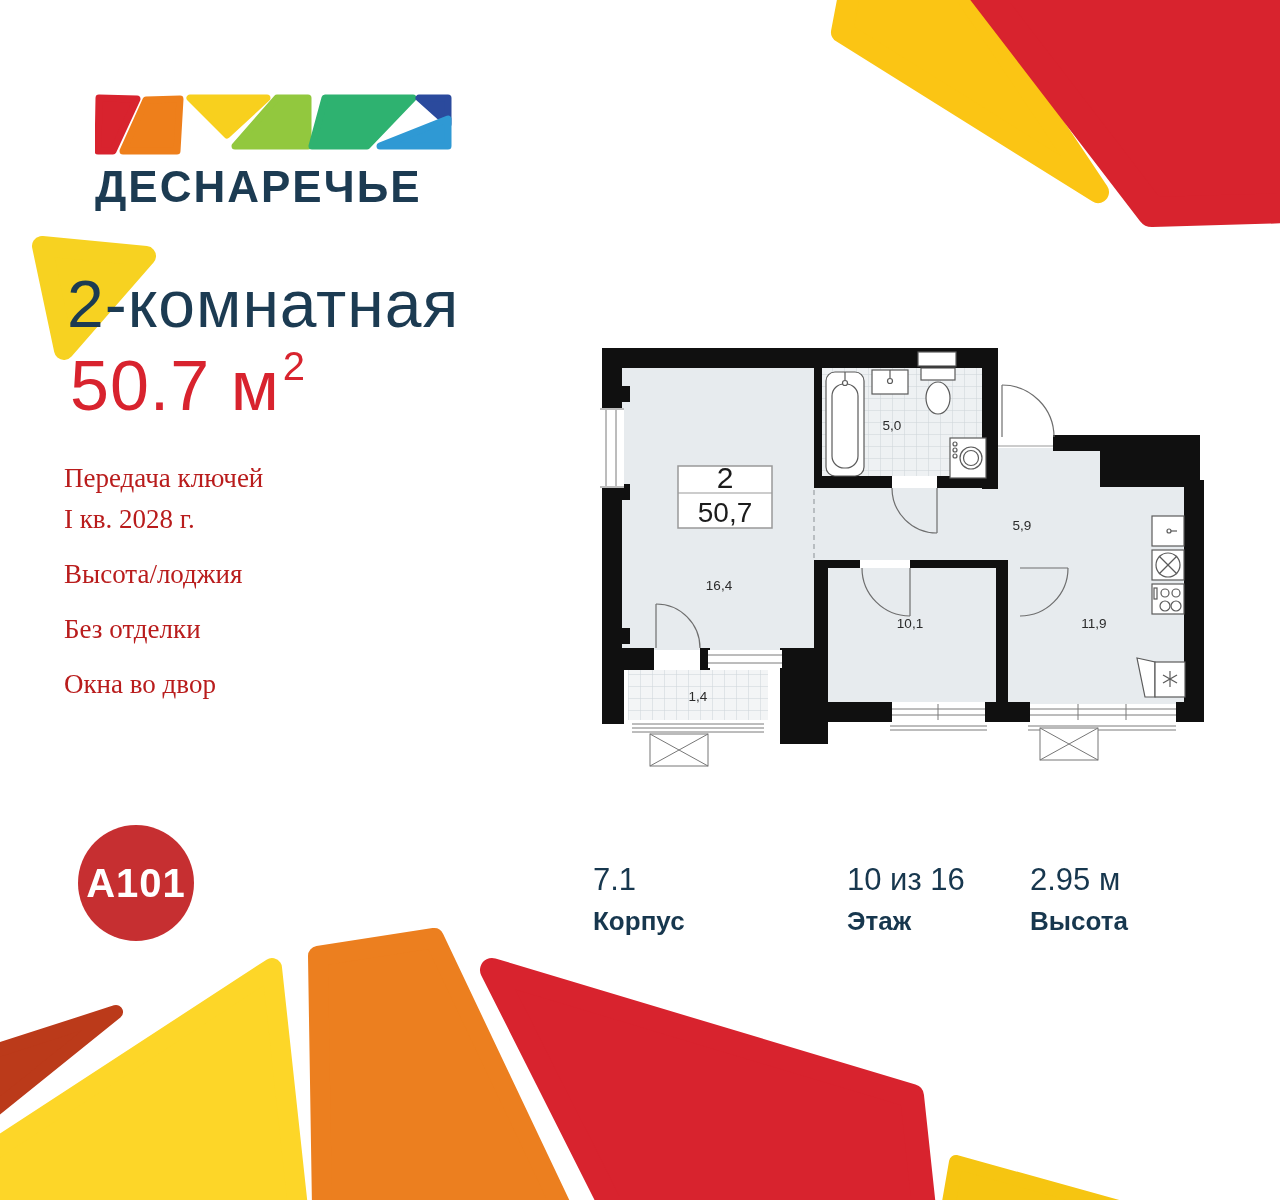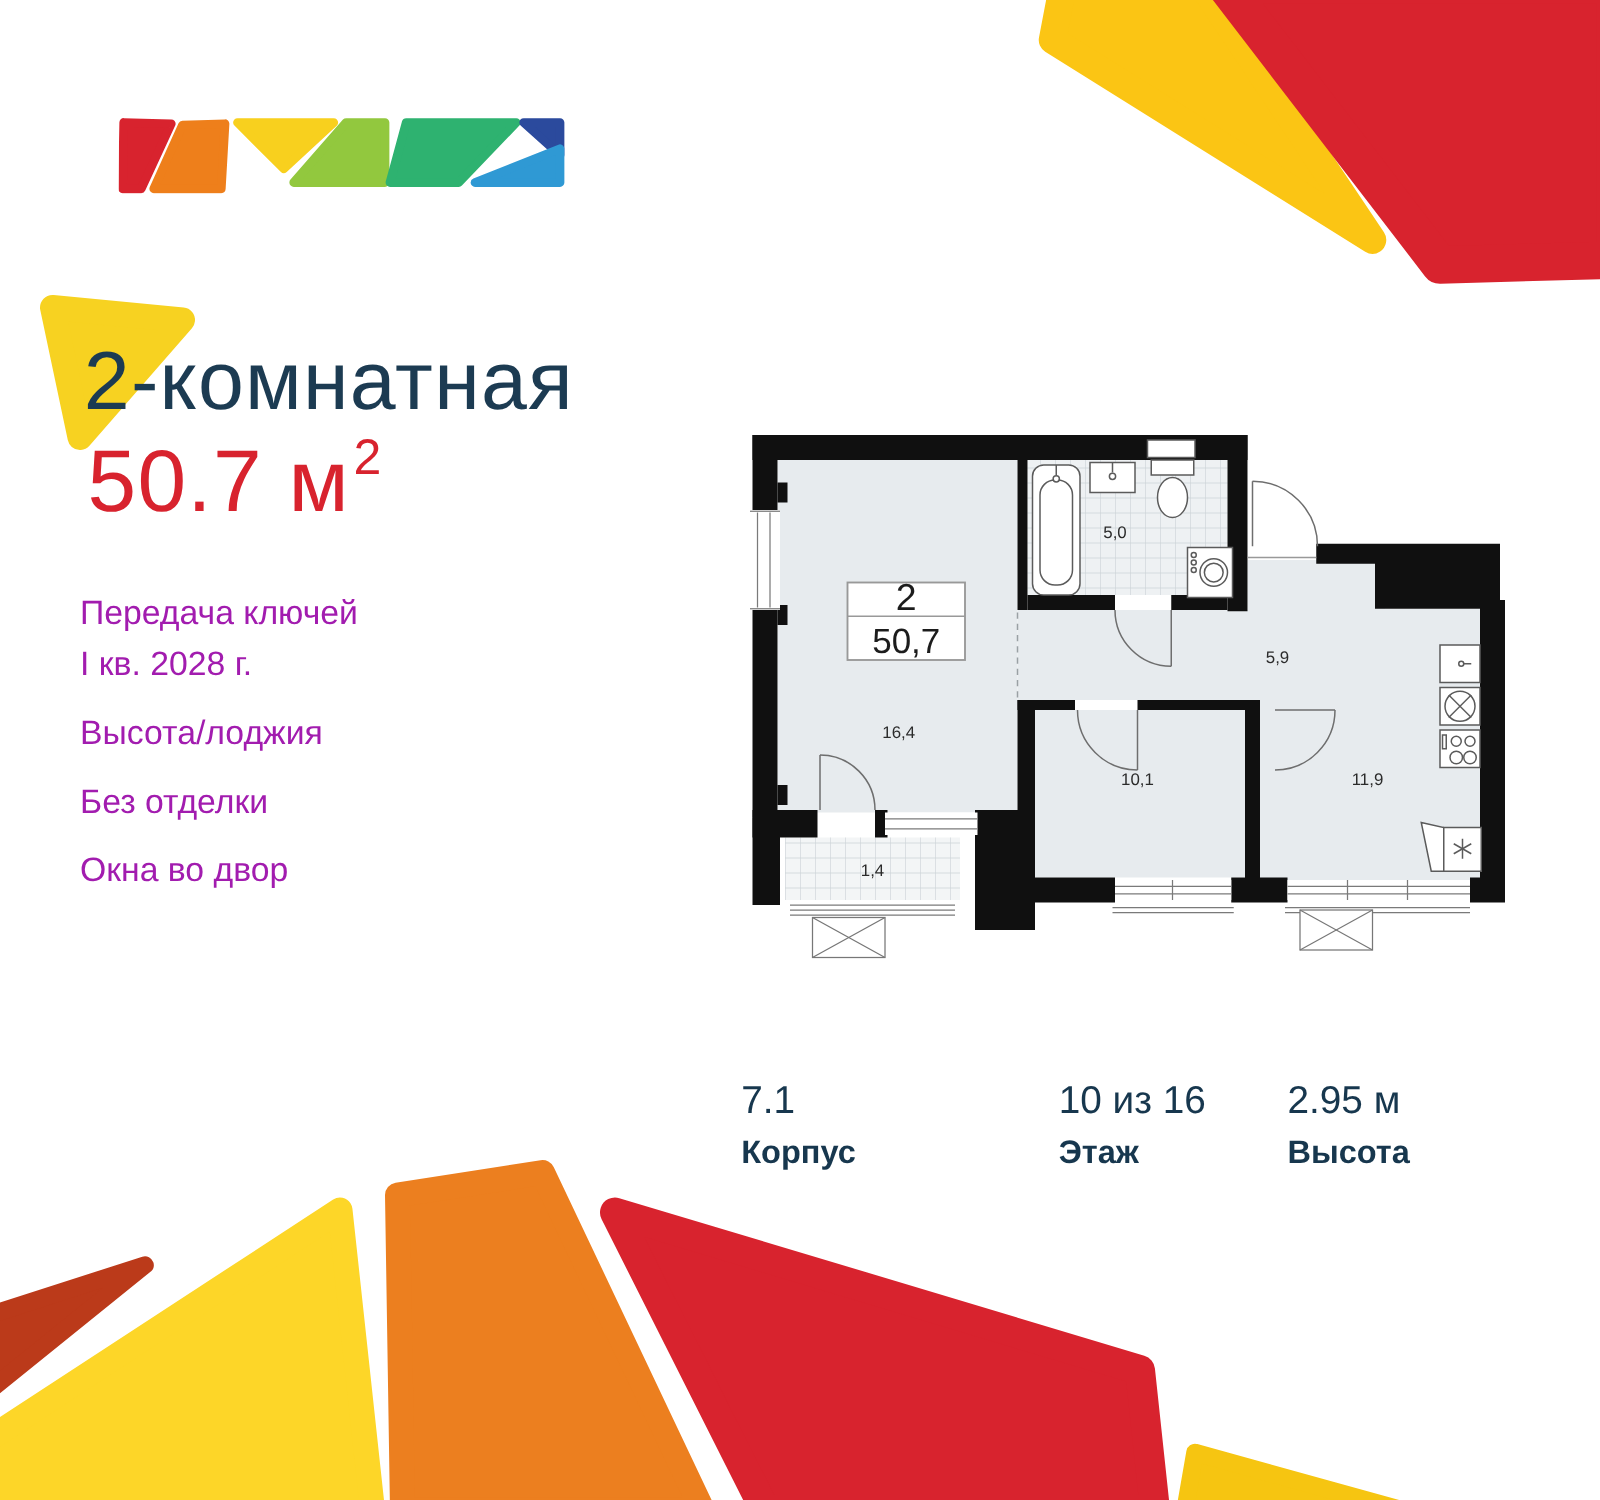--- a/index.html
+++ b/index.html
@@ -18,21 +18,21 @@
   .headline{
     position:absolute;left:67px;top:266px;z-index:2;
     font-size:66px;font-weight:400;color:#1c3b52;letter-spacing:1px;
   }
   .area-line{
     position:absolute;left:70px;top:344px;z-index:2;
     font-size:70px;font-weight:normal;color:#d8232e;letter-spacing:1px;
   }
   .area-line sup{font-size:40px;vertical-align:30px;margin-left:3px;}
   
-  .features{position:absolute;left:64px;top:470px;z-index:2;color:#a21caf;}
+  .features{position:absolute;left:64px;top:458px;z-index:2;color:#b91c1c;font-family:Liberation Serif, serif;}
   .feature{
     font-size:27px;line-height:41px;margin-bottom:14px;white-space:pre-line;
   }
   
   .a101{
     position:absolute;left:78px;top:825px;width:116px;height:116px;z-index:2;
     border-radius:50%;background:#c62f31;color:#ffffff;
     display:flex;align-items:center;justify-content:center;
     font-size:40px;font-weight:bold;letter-spacing:1px;
   }
@@ -69,33 +69,37 @@
 <div class="brand">
   <svg width="357" height="61" viewBox="0 0 357 61">
     <polygon points="4,4 42,5 18,57 3,57" fill="#d8232e" stroke="#d8232e" stroke-width="7" stroke-linejoin="round"></polygon>
     <polygon points="51,6 85,5 82,57 28,57" fill="#ee7f1b" stroke="#ee7f1b" stroke-width="7" stroke-linejoin="round"></polygon>
     <polygon points="95,4 172,4 132,41" fill="#f8d01e" stroke="#f8d01e" stroke-width="7" stroke-linejoin="round"></polygon>
     <polygon points="182,4 213,4 213,52 140,52" fill="#92c83e" stroke="#92c83e" stroke-width="7" stroke-linejoin="round"></polygon>
     <polygon points="230,4 318,4 272,52 217,52" fill="#2eb270" stroke="#2eb270" stroke-width="7" stroke-linejoin="round"></polygon>
     <polygon points="324,4 353,4 353,30" fill="#2b4a9d" stroke="#2b4a9d" stroke-width="7" stroke-linejoin="round"></polygon>
     <polygon points="285,52 353,25 353,52" fill="#2f99d4" stroke="#2f99d4" stroke-width="7" stroke-linejoin="round"></polygon>
   </svg>
+  <div class="brand-name">ДЕСНАРЕЧЬЕ</div>
 </div>
 
 <div class="headline">2-комнатная</div>
 <div class="area-line"><span>50.7</span> <span>м</span><sup>2</sup></div>
 
 <div class="features">
   <div class="feature">Передача ключей
 I кв. 2028 г.</div>
   <div class="feature">Высота/лоджия</div>
   <div class="feature">Без отделки</div>
   <div class="feature">Окна во двор</div>
 </div>
 
+<div class="a101">
+  <span>A101</span>
+</div>
 
 <div class="stat stat-0">
   <div class="stat-value">7.1</div>
   <div class="stat-label">Корпус</div>
 </div>
 <div class="stat stat-1">
   <div class="stat-value">10 из 16</div>
   <div class="stat-label">Этаж</div>
 </div>
 <div class="stat stat-2">

